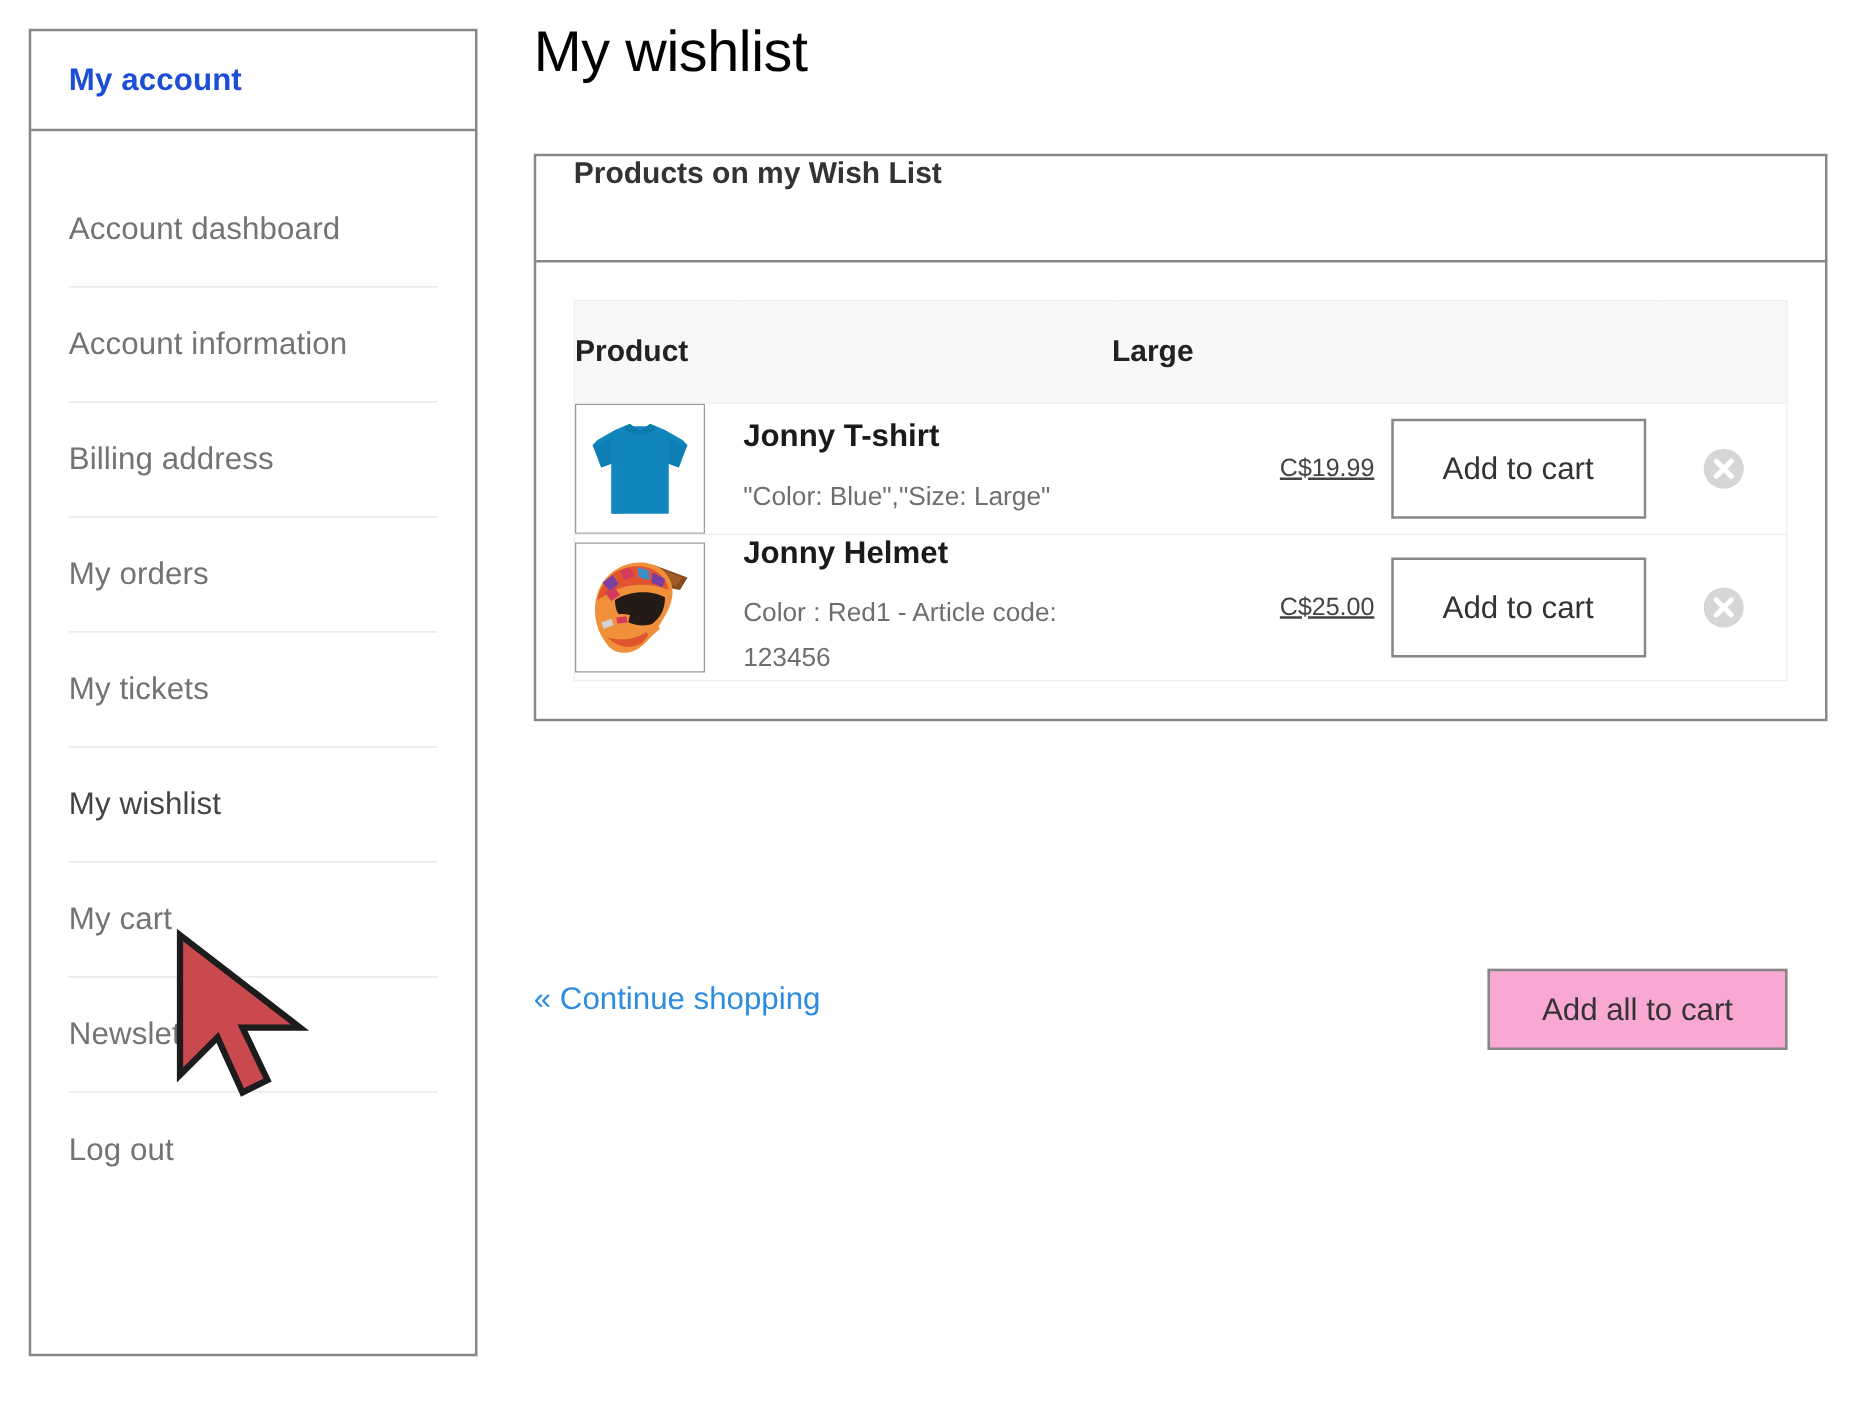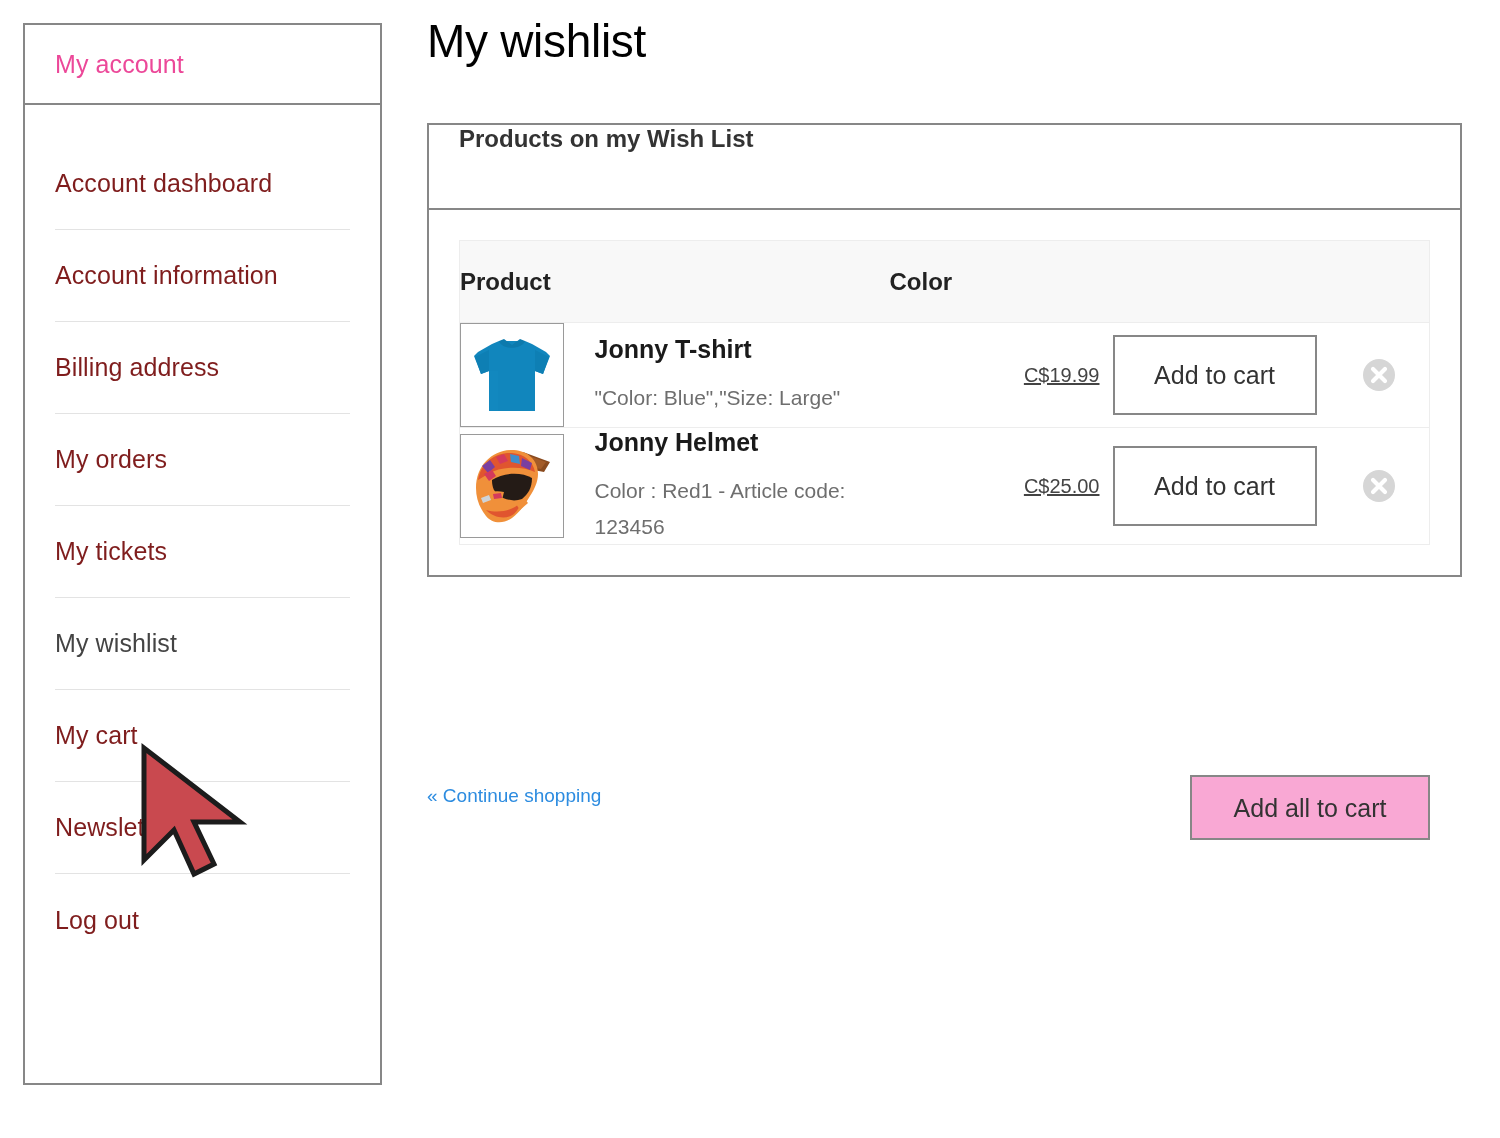--- a/index.html
+++ b/index.html
@@ -33,35 +33,35 @@
   .sidebar-header {
     height: 80px;
     border-bottom: 2px solid #878787;
     display: flex;
     align-items: center;
     padding-left: 30px;
   }
 
   .sidebar-header-title {
     font-size: 25px;
-    font-weight: normal;
-    color: #ec4899;
+    font-weight: bold;
+    color: #1d4ed8;
     letter-spacing: 0.1px;
   }
 
   .sidebar-nav {
     padding: 33px 30px 0 30px;
   }
 
   .nav-item {
     height: 92px;
     display: flex;
     align-items: center;
     font-size: 25px;
-    color: #7f1d1d;
+    color: #737373;
     border-bottom: 1px solid #e3e3e3;
     letter-spacing: 0.1px;
     cursor: pointer;
   }
   .nav-item:last-child { border-bottom: none; }
   .nav-item.active { color: #444444; }
 
   
   .main {
     position: absolute;
@@ -227,21 +227,21 @@
     left: 427px;
     top: 775px;
     width: 1035px;
     height: 75px;
   }
 
   .continue-link {
     position: absolute;
     left: 0;
     top: 10px;
-    font-size: 19px;
+    font-size: 25px;
     color: #2d8ce0;
     text-decoration: none;
     cursor: pointer;
     white-space: nowrap;
   }
 
   .btn-add-all {
     position: absolute;
     right: 32px;
     top: 0px;
@@ -313,21 +313,21 @@
 
     <div class="panel">
       <div class="panel-header">
         <span class="panel-header-title">Products on my Wish List</span>
       </div>
       <div class="panel-body">
         <table class="wishlist-table">
           <thead>
             <tr>
               <th class="th-product" colspan="2">Product</th>
-              <th class="th-price">Color</th>
+              <th class="th-price">Large</th>
               <th class="th-action"></th>
               <th class="th-remove"></th>
             </tr>
           </thead>
           <tbody>
 
             <tr>
               <td class="cell-thumb">
                 <div class="thumb-box">
                   <svg width="100" height="100" viewBox="0 0 100 100" aria-hidden="true">

